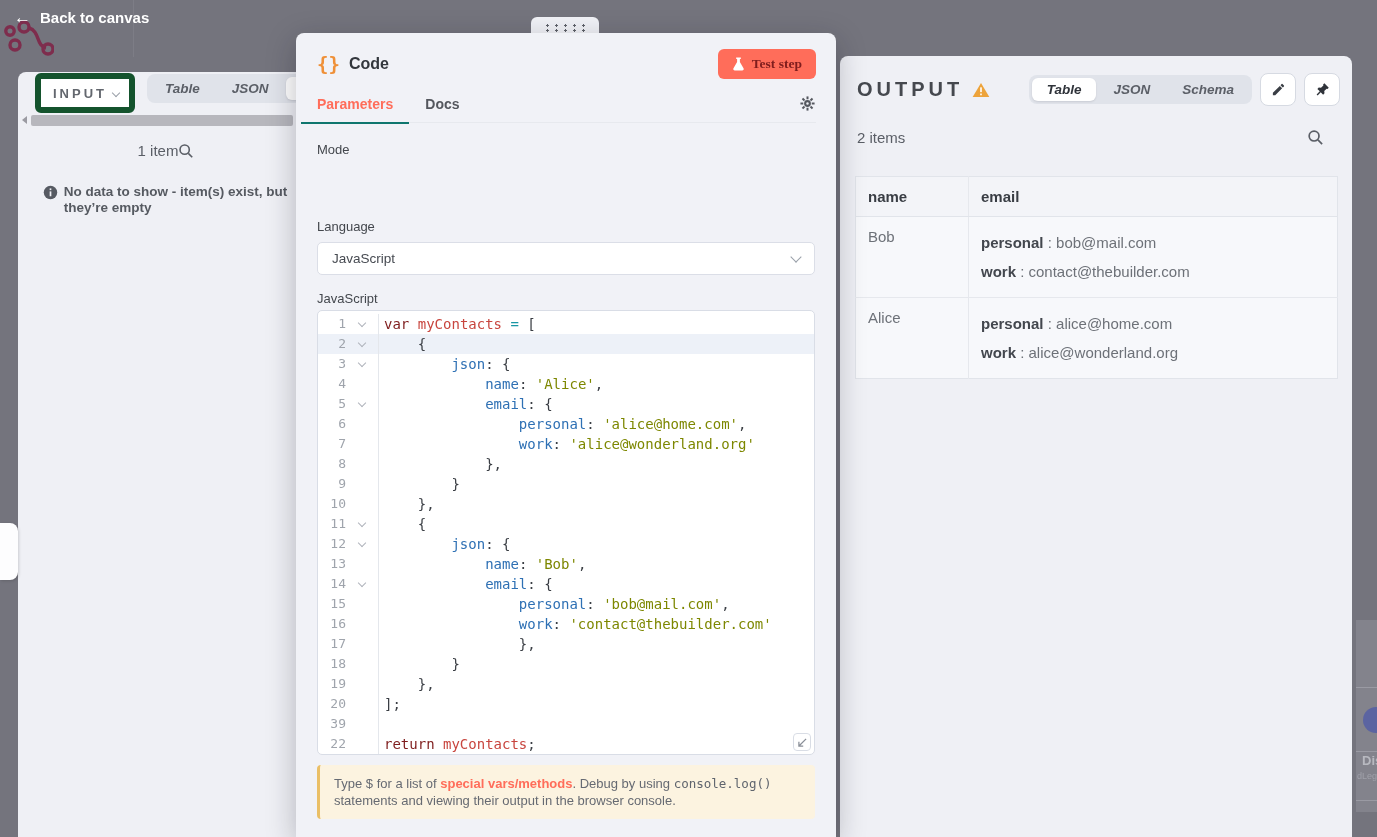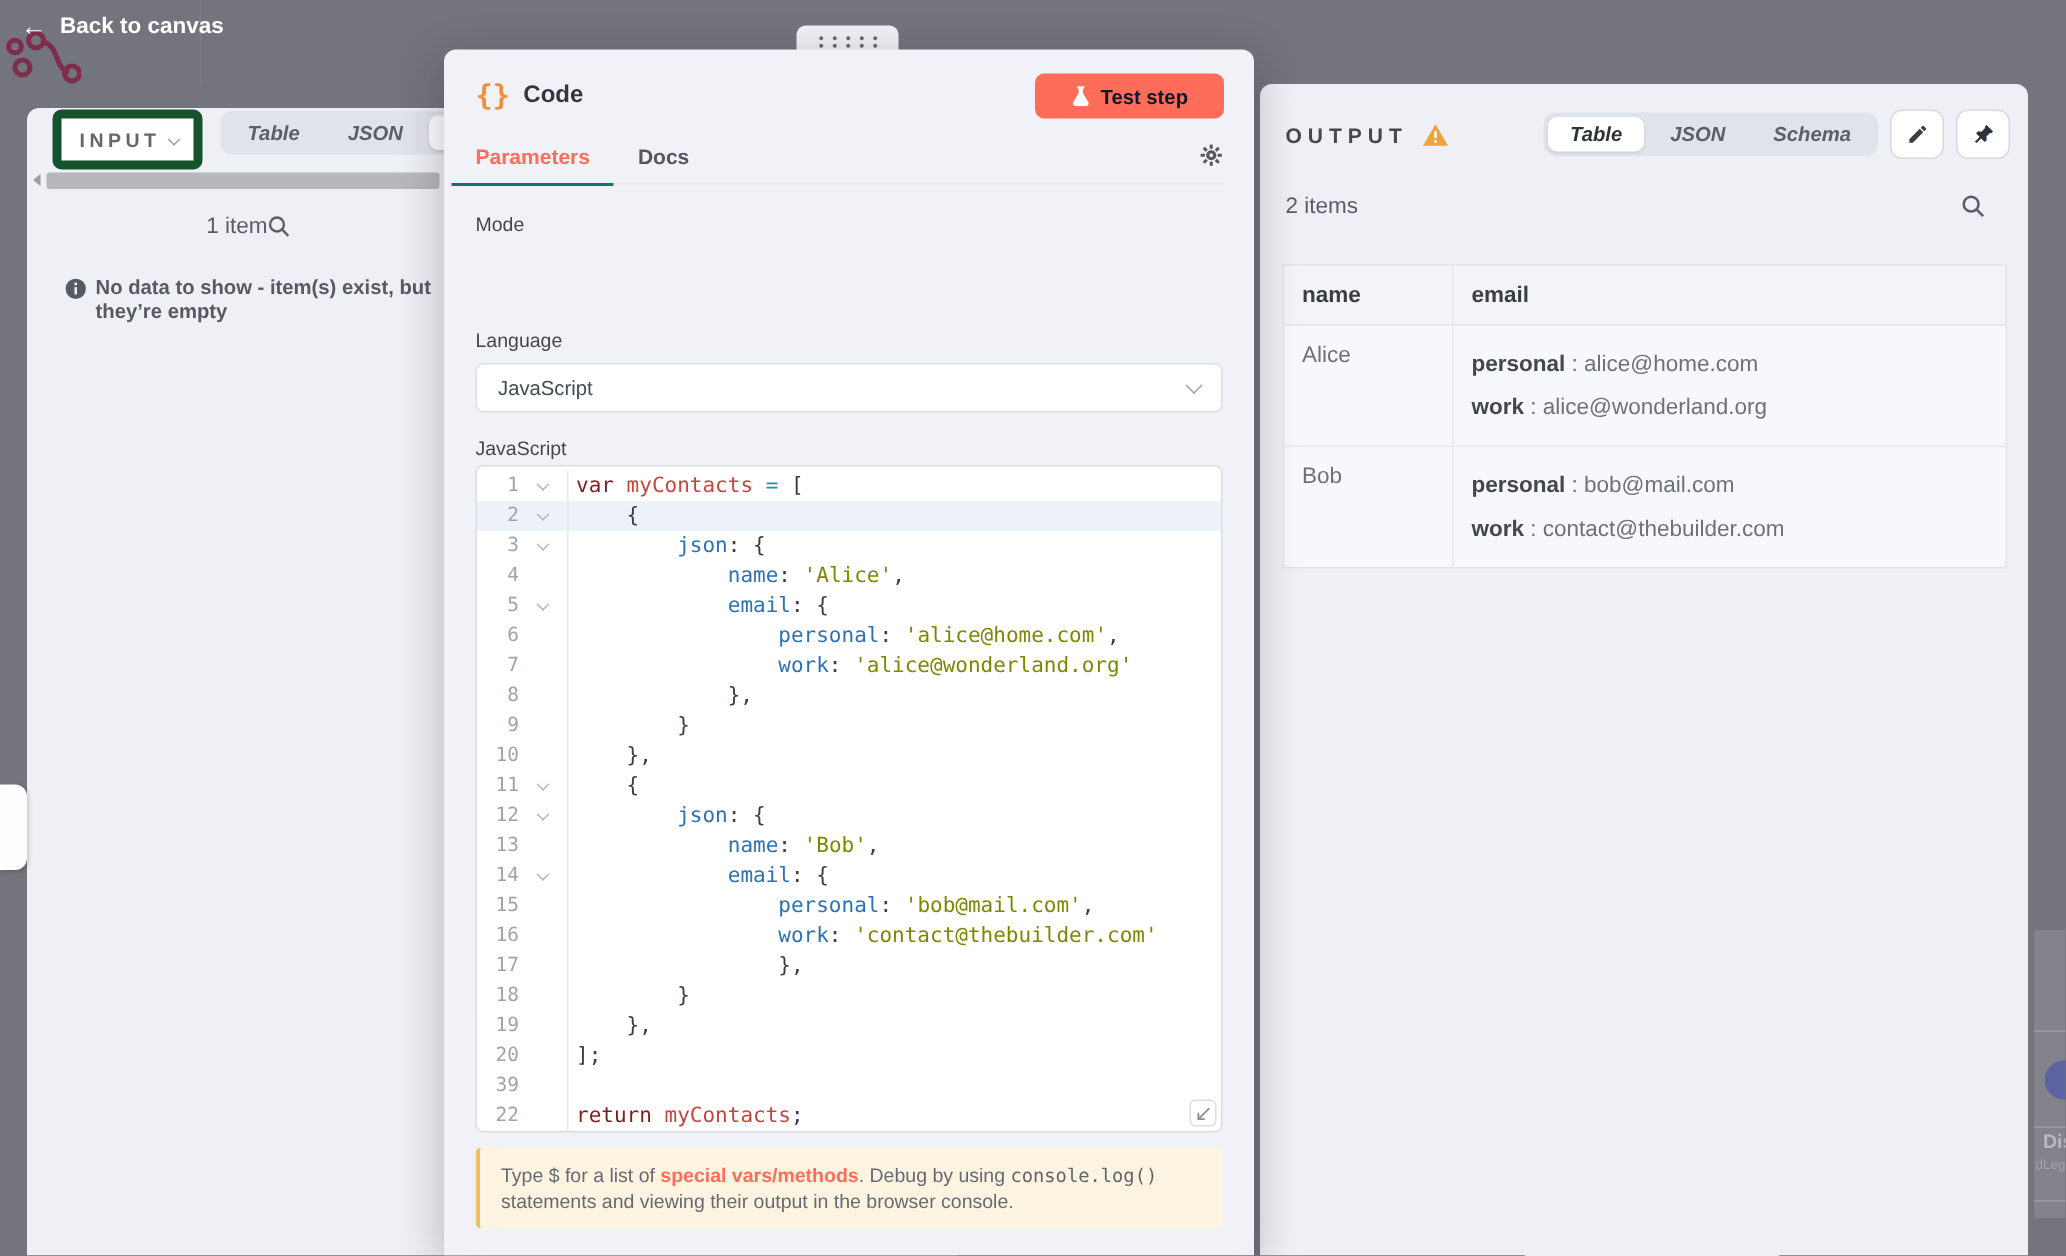--- a/index.html
+++ b/index.html
@@ -46,21 +46,21 @@
   .items-count{font-size:15px;color:#5a5e66;}
   .empty-msg{position:absolute;left:12px;top:112px;display:flex;gap:6px;width:270px;justify-content:center;}
   .empty-msg .txt{font-size:13.5px;font-weight:600;color:#565a61;line-height:16px;}
   .collapse-tab{position:absolute;left:0;top:523px;width:18px;height:57px;background:#fdfdfe;
     border-radius:0 8px 8px 0;z-index:3;cursor:pointer;box-shadow:1px 1px 3px rgba(0,0,0,.15);}
   
   .output-panel{position:absolute;left:840px;top:56px;width:512px;bottom:0;background:#eff0f5;
     border-radius:8px 8px 0 0;z-index:1;}
   .out-head{position:absolute;left:17px;right:12px;top:17px;display:flex;align-items:center;}
   .out-title{display:flex;align-items:center;gap:9px;}
-  .out-title .t{font-size:14px;font-weight:700;letter-spacing:4px;color:#45484e;}
+  .out-title .t{font-size:20px;font-weight:700;letter-spacing:4px;color:#45484e;}
   .out-controls{margin-left:auto;display:flex;align-items:center;gap:8px;}
   .out-items{position:absolute;left:17px;top:73px;right:28px;display:flex;align-items:center;justify-content:space-between;}
   .data-table{position:absolute;left:15px;top:120px;width:483px;border-collapse:collapse;table-layout:fixed;
     background:#f7f8fb;border:1px solid #e1e4ea;font-size:15px;}
   .data-table col.c1{width:113px;}
   .data-table th{background:#f3f4f8;text-align:left;font-weight:700;color:#393d44;padding:11px 12px;border-bottom:1px solid #e1e4ea;}
   .data-table th+th, .data-table td+td{border-left:1px solid #e6e8ed;}
   .data-table td{vertical-align:top;color:#6d7178;padding:11px 12px;border-bottom:1px solid #e6e8ed;}
   .data-table tr:last-child td{border-bottom:none;}
   .data-table .email-line{line-height:29px;white-space:nowrap;}
@@ -69,22 +69,22 @@
   .drag-tab{position:absolute;left:531px;top:17px;width:68px;height:20px;background:#f1f2f7;
     border-radius:6px 6px 0 0;z-index:4;cursor:grab;display:flex;align-items:center;justify-content:center;}
   .drag-dots{width:44px;height:9px;
     background-image:radial-gradient(circle,#5f626a 1.1px,transparent 1.4px);
     background-size:9px 5px;}
   .modal{position:absolute;left:296px;top:33px;width:540px;bottom:0;background:#f1f2f7;
     border-radius:8px 8px 0 0;z-index:5;box-shadow:0 8px 30px rgba(20,20,35,.28);}
   .modal-head{position:absolute;left:21px;right:20px;top:16px;display:flex;align-items:center;}
   .node-icon{font-family:"DejaVu Sans Mono",monospace;font-size:19px;font-weight:700;color:#ef9038;margin-right:9px;}
   .node-title{font-size:16px;font-weight:700;color:#33373d;}
-  .test-btn{margin-left:auto;background:#ff6d5a;color:#0f172a;border:0;border-radius:6px;height:30px;
-    padding:0 24px;font-family:Liberation Sans, sans-serif;font-size:13.5px;font-weight:600;display:flex;align-items:center;gap:7px;cursor:pointer;}
+  .test-btn{margin-left:auto;background:#ff6d5a;color:#7f1d1d;border:0;border-radius:6px;height:30px;
+    padding:0 14px;font-family:Liberation Serif, serif;font-size:13.5px;font-weight:600;display:flex;align-items:center;gap:7px;cursor:pointer;}
   .modal-tabs{position:absolute;left:5px;right:20px;top:60px;height:29px;display:flex;align-items:flex-start;
     border-bottom:1px solid #e7e9ee;}
   .mtab{padding:3px 16px 10px;font-size:14px;font-weight:600;color:#54575e;cursor:pointer;}
   .mtab.active{color:#ff6d5a;border-bottom:2px solid #0f766e;margin-bottom:-1px;}
   .gear{margin-left:auto;margin-top:2px;cursor:pointer;}
   .field-label{position:absolute;left:21px;font-size:13px;color:#43474d;}
   .select-box{position:absolute;left:21px;width:498px;height:33px;background:#fff;border:1px solid #dbdee7;
     border-radius:5px;display:flex;align-items:center;padding:0 14px;box-sizing:border-box;cursor:pointer;}
   .select-box .val{font-size:13.5px;color:#464a51;}
   .select-box .chev{margin-left:auto;margin-top:-3px;}
@@ -212,31 +212,31 @@
         <col>
       </colgroup>
     <thead>
       <tr>
         <th>name</th>
         <th>email</th>
       </tr>
     </thead>
     <tbody id="out-tbody">
         <tr>
+          <td>Bob</td>
+          <td>
+            <div class="email-line"><b>personal</b> : bob@mail.com</div>
+            <div class="email-line"><b>work</b> : contact@thebuilder.com</div>
+          </td>
+        </tr>
+        <tr>
           <td>Alice</td>
           <td>
             <div class="email-line"><b>personal</b> : alice@home.com</div>
             <div class="email-line"><b>work</b> : alice@wonderland.org</div>
-          </td>
-        </tr>
-        <tr>
-          <td>Bob</td>
-          <td>
-            <div class="email-line"><b>personal</b> : bob@mail.com</div>
-            <div class="email-line"><b>work</b> : contact@thebuilder.com</div>
           </td>
         </tr>
       </tbody>
   </table>
 </div>
 
 <div class="drag-tab">
   <div class="drag-dots"></div>
 </div>
 

